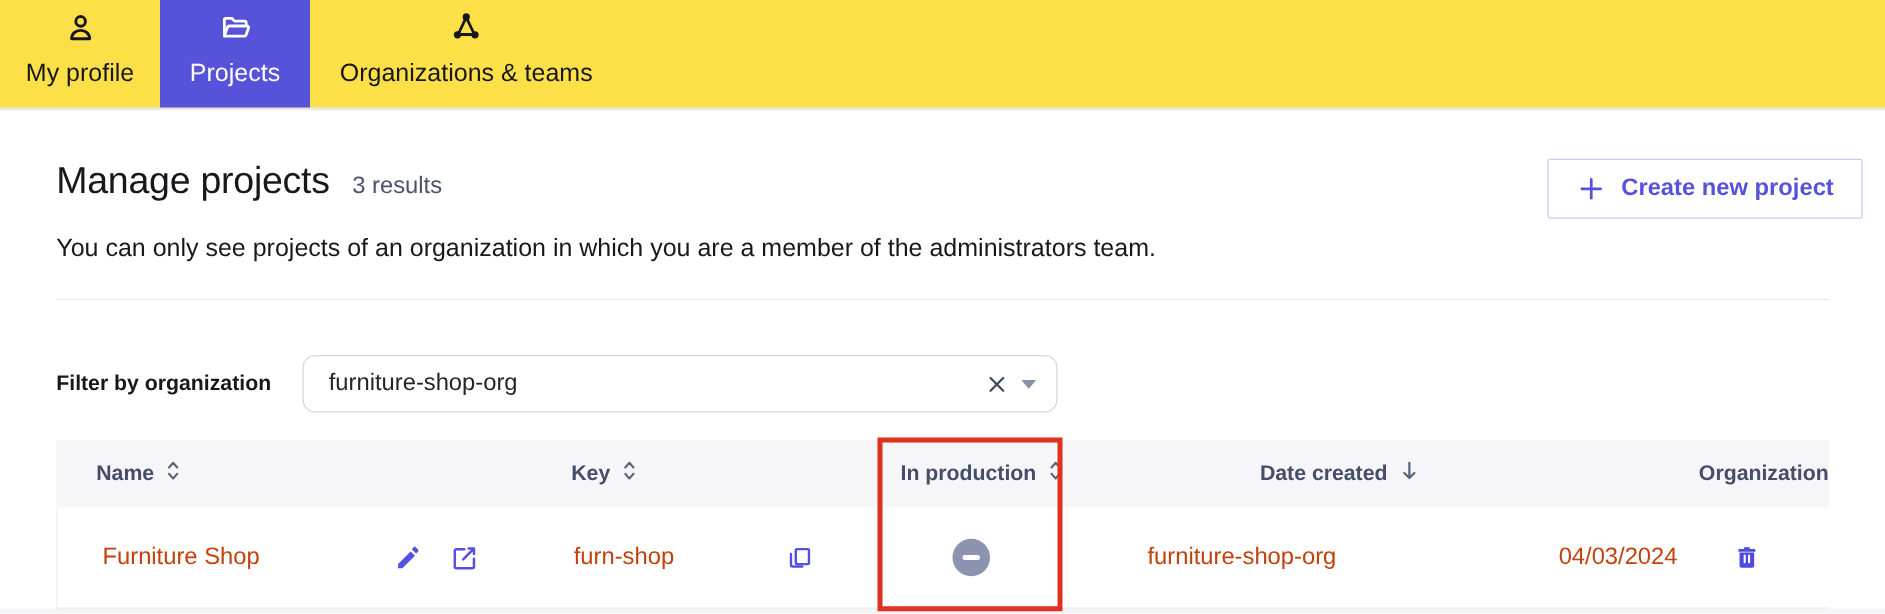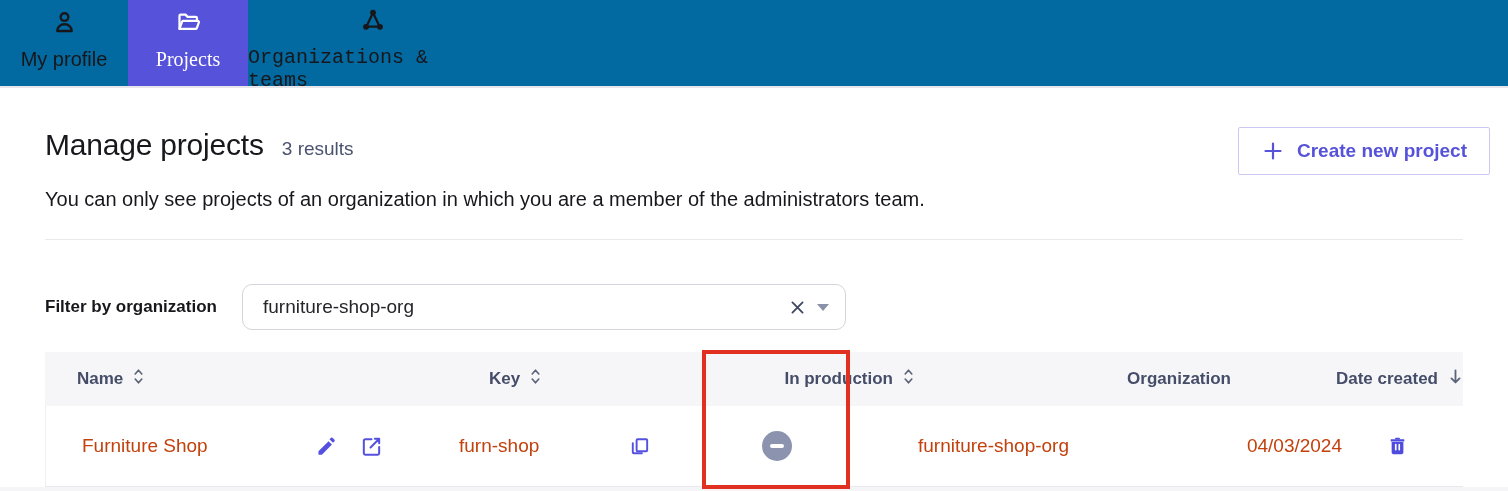--- a/index.html
+++ b/index.html
@@ -1,28 +1,28 @@
 <!DOCTYPE html>
 <html><head>
 <meta charset="utf-8">
 <style>
   * { margin:0; padding:0; box-sizing:border-box; }
   html,body { width:1508px; height:491px; background:#fff; overflow:hidden;
     font-family:"Liberation Sans","DejaVu Sans",sans-serif; color:#1A1A1E; position:relative; }
 
   
-  .tabbar { display:flex; height:88px; border-bottom:2px solid #E7E7EB; background:#0369a1; }
+  .tabbar { display:flex; height:88px; border-bottom:2px solid #E7E7EB; background:#fde047; }
   .tab { display:flex; flex-direction:column; align-items:center; padding-top:7px; gap:11px;
     cursor:pointer; }
   .tab-myprofile { width:128px; }
   .tab-projects { width:120px; }
-  .tab-orgs { width:250px;font-family:Liberation Mono, monospace; }
+  .tab-orgs { width:250px; }
   .tab .tab-icon { height:30px; display:flex; align-items:center; justify-content:center; }
   .tab .tab-label { font-size:20px; color:#17171A; }
-  .tab.active { background:#5652D9;font-family:Liberation Serif, serif; }
+  .tab.active { background:#5652D9; }
   .tab.active .tab-label { color:#fff; }
 
   
   .content { padding:0 45px; }
   .page-header { margin-top:40px; height:48px; display:flex; align-items:baseline; }
   .page-title { font-size:30px; font-weight:400; color:#17171C; letter-spacing:-0.2px; }
   .results-count { margin-left:18px; font-size:19px; color:#4A526E; }
 
   .create-btn { position:absolute; top:127px; right:18px; height:48px; padding:0 22px;
     background:#fff; border:1px solid #CBC9F4; border-radius:2px; display:flex; align-items:center;
@@ -39,21 +39,21 @@
     border-radius:10px; display:flex; align-items:center; padding:0 16px 0 20px; background:#fff;
     cursor:pointer; }
   .combo-value { font-size:19px; color:#25252A; flex:1; }
   .combo-controls { display:flex; align-items:center; gap:10px; }
   .tri-down { width:0; height:0; border-left:6px solid transparent; border-right:6px solid transparent;
     border-top:7px solid #8A92A8; display:inline-block; }
 
   
   .table-wrap { position:relative; margin-top:22px; }
   .thead, .trow { display:grid; grid-template-columns:385px 272px 148px 285px 1fr; }
-  .thead { height:54px; background:#F6F6F8; align-items:center;gap:32px; }
+  .thead { height:54px; background:#F6F6F8; align-items:center; }
   .th { display:flex; align-items:center; gap:10px; font-size:17px; font-weight:600; color:#454D68; }
   .th-name { padding-left:32px; }
   .th-key { padding-left:27px; }
   .th-center { justify-content:flex-end; }
   .th.sortable { cursor:pointer; }
 
   .trow { height:81px; background:#fff; align-items:center; border-bottom:1px solid #E9E9ED;
     border-left:1px solid #EFEFF3; }
   .td { display:flex; align-items:center; font-size:19px; color:#c2410c; }
   .td-name { padding-left:36px; padding-right:48px; }
@@ -160,30 +160,30 @@
       </div>
       <div class="th th-center sortable">
         <span>In production</span>
         <span>
           <svg width="11" height="19" viewBox="0 0 10 17" fill="none" stroke="#5B6378" stroke-width="1.5" stroke-linecap="round" stroke-linejoin="round">
             <path d="M2 6.2L5 2.8l3 3.4"></path>
               <path d="M2 10.8l3 3.4 3-3.4"></path>
           </svg>
         </span>
       </div>
+      <div class="th th-center sortable">
+        <span>Date created</span>
+        <span>
+          <svg width="15" height="17" viewBox="0 0 14 16" fill="none" stroke="#5B6378" stroke-width="1.7" stroke-linecap="round" stroke-linejoin="round">
+            <path d="M7 2.2v11M3.2 9.8L7 13.6l3.8-3.8"></path>
+          </svg>
+        </span>
+      </div>
       <div class="th th-center">
         <span>Organization</span>
-      </div>
-      <div class="th th-center sortable">
-        <span>Date created</span>
-        <span>
-          <svg width="15" height="17" viewBox="0 0 14 16" fill="none" stroke="#5B6378" stroke-width="1.7" stroke-linecap="round" stroke-linejoin="round">
-            <path d="M7 2.2v11M3.2 9.8L7 13.6l3.8-3.8"></path>
-          </svg>
-        </span>
       </div>
     </div>
 
     <div class="trow">
       <div class="td td-name">
         <span>Furniture Shop</span>
         <span class="row-icons">
           <button class="icon-btn">
             <svg width="23" height="23" viewBox="0 0 24 24" fill="#5551E0">
               <path d="M3.6 16.9V20c0 .3.2.5.5.5h3.1L17.7 10l-3.6-3.6L3.6 16.9zM20.4 6.4c.4-.4.4-1 0-1.4l-2.2-2.2c-.4-.4-1-.4-1.4 0l-1.7 1.7 3.6 3.6 1.7-1.7z"></path>

